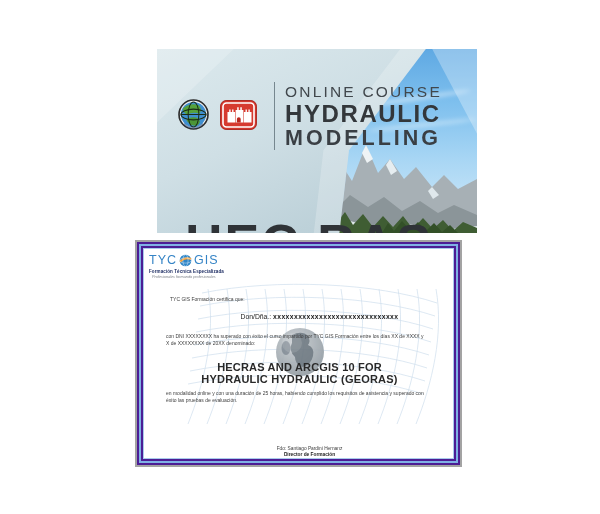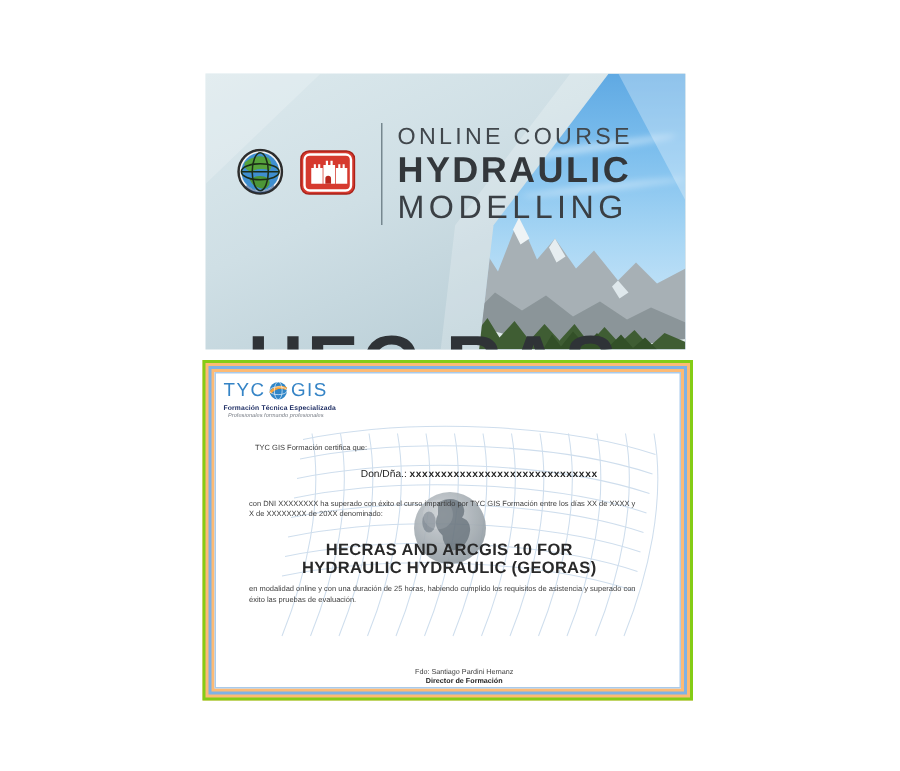--- a/index.html
+++ b/index.html
@@ -1,44 +1,44 @@
 <!DOCTYPE html>
 <html><head>
 <meta charset="utf-8">
 <style>
   * { margin:0; padding:0; box-sizing:border-box; }
   body { background:#fff; font-family:"Liberation Sans", sans-serif; }
   .stage { position:relative; width:600px; height:514px; background:#ffffff; overflow:hidden; margin:0 auto; }
 
   
-  .banner { position:absolute; left:137px; top:49px; width:320px; height:184px; overflow:hidden;
+  .banner { position:absolute; left:157px; top:49px; width:320px; height:184px; overflow:hidden;
             background:linear-gradient(155deg,#dce9ed 0%,#cfdfe5 40%,#bdd1d9 75%,#b3c8d2 100%); }
   .banner-sheen { position:absolute; inset:0; clip-path:polygon(0 0,24% 0,0 40%); background:rgba(255,255,255,.20); }
   .photo { position:absolute; inset:0; clip-path:polygon(84% 0%,100% 0%,100% 100%,57% 100%,60% 55%); }
   .sky { position:absolute; inset:0; background:linear-gradient(180deg,#5fa9e3 0%,#7fc0ee 30%,#a8d6f4 60%,#d7ecfa 100%); }
   .sky-corner { position:absolute; inset:0; clip-path:polygon(86% 0,100% 0,100% 46%); background:rgba(255,255,255,.30); }
   .cloud1 { position:absolute; left:58%; top:26%; width:40%; height:5px; background:rgba(255,255,255,.45); border-radius:50%; transform:rotate(-8deg); filter:blur(2px); }
   .cloud2 { position:absolute; left:66%; top:40%; width:34%; height:4px; background:rgba(255,255,255,.40); border-radius:50%; transform:rotate(-6deg); filter:blur(2px); }
   .mountains { position:absolute; right:0; bottom:0; width:185px; height:100px; }
   .diag-band { position:absolute; inset:0; clip-path:polygon(76% 0,84% 0,60% 55%,57% 100%,49% 100%,52% 55%); background:rgba(255,255,255,.22); }
 
   .banner-icons { position:absolute; left:21px; top:50px; display:flex; align-items:center; gap:11px; }
   .globe-badge { width:31px; height:31px; display:block; }
   .castle-badge { width:37px; height:30px; display:block; }
   .divider { position:absolute; left:117px; top:33px; width:1px; height:68px; background:#76878f; }
 
   .banner-text { position:absolute; left:128px; top:33px; }
   .kicker { font-size:15.5px; font-weight:400; letter-spacing:2.2px; color:#41474c; line-height:20px; white-space:nowrap; }
   .btitle1 { font-size:24px; font-weight:700; letter-spacing:1.6px; color:#33373b; line-height:24px; white-space:nowrap; }
-  .btitle2 { font-size:21.5px; font-weight:400; letter-spacing:3px; color:#3a3f44; line-height:25px; white-space:nowrap; }
+  .btitle2 { font-size:21.5px; font-weight:700; letter-spacing:3px; color:#3a3f44; line-height:25px; white-space:nowrap; }
   .hecras { position:absolute; left:28px; top:164px; font-size:52px; font-weight:700; letter-spacing:2px; color:#2f3337; white-space:nowrap; z-index:5; }
 
   
-  .certificate { position:absolute; left:135px; top:240px; width:327px; height:227px; background:#fdba74;
-                 border:2px solid #84cc16; padding:2px; }
+  .certificate { position:absolute; left:135px; top:240px; width:327px; height:227px; background:#4c1d95;
+                 border:2px solid #a3a3a3; padding:2px; }
   .cert-mid { width:100%; height:100%; border:2px solid #7fb2e5; padding:2px; }
   .cert-inner { width:100%; height:100%; border:1px solid #a9cbec; position:relative; overflow:hidden; background:#fff; }
 
   .wm { position:absolute; inset:0; width:100%; height:100%; }
 
   .cert-logo { position:absolute; left:5px; top:4px; z-index:2; }
   .logo-row { display:flex; align-items:center; gap:2px; }
   .brand { font-size:12.5px; font-weight:400; letter-spacing:1px; color:#3584c6; }
   .logo-globe { width:13px; height:13px; display:block; }
   .logo-sub { font-size:4.5px; font-weight:700; color:#16265e; margin-top:1.5px; letter-spacing:0.1px; }

